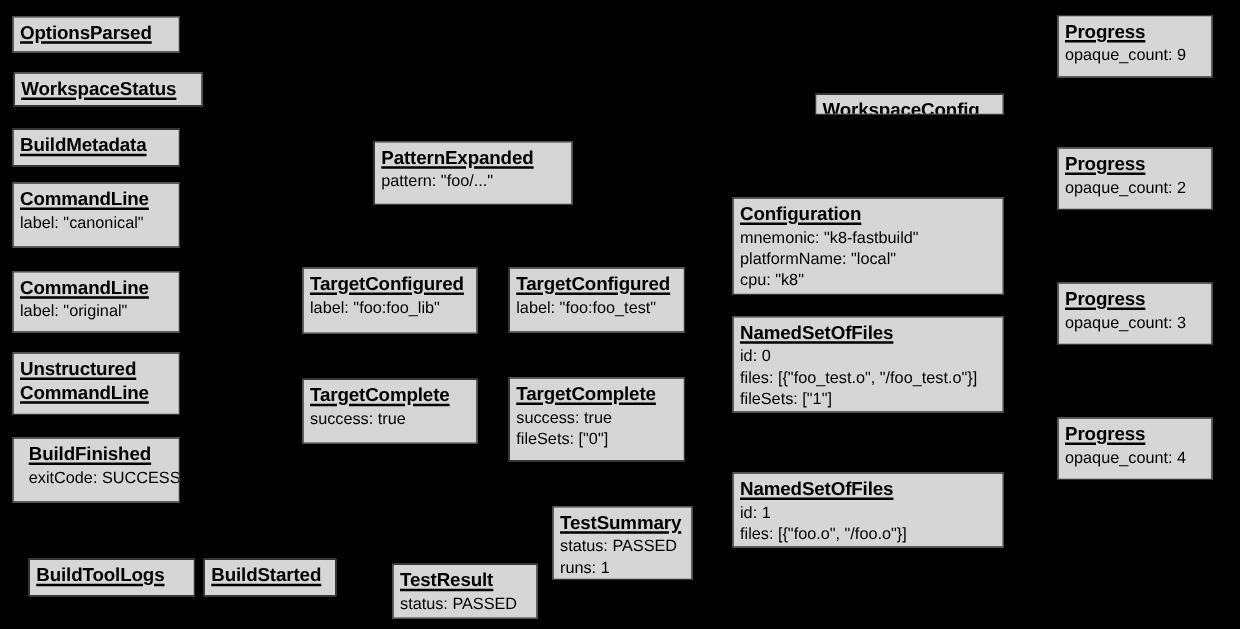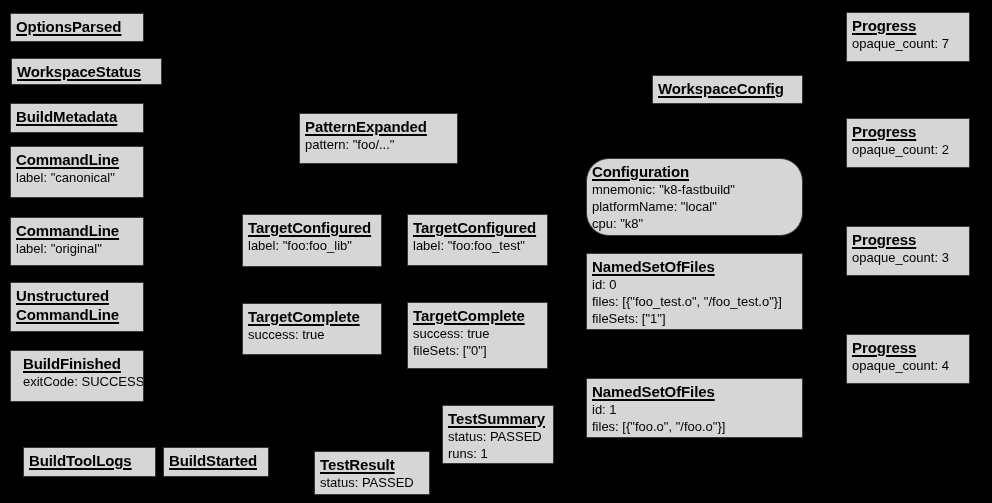--- a/index.html
+++ b/index.html
@@ -104,43 +104,43 @@
     </div>
     <div class="node" style="left: 314px; top: 421px; width: 116px; height: 44px; margin-top: 30px;">
       <div class="node-title">TestResult</div>
       <div class="node-attr">status: PASSED</div>
     </div>
     <div class="node" style="left: 442px; top: 405px; width: 112px; height: 59px;">
       <div class="node-title">TestSummary</div>
       <div class="node-attr">status: PASSED</div>
       <div class="node-attr">runs: 1</div>
     </div>
-    <div class="node" style="left: 652px; top: 75px; width: 151px; height: 29px;">
+    <div class="node" style="left: 652px; top: 75px; width: 151px; height: 17px;">
       <div class="node-title">WorkspaceConfig</div>
     </div>
-    <div class="node" style="left: 586px; top: 158px; width: 217px; height: 78px; border-radius: 23px;">
+    <div class="node" style="left: 586px; top: 158px; width: 217px; height: 78px;">
       <div class="node-title">Configuration</div>
       <div class="node-attr">mnemonic: "k8-fastbuild"</div>
       <div class="node-attr">platformName: "local"</div>
       <div class="node-attr">cpu: "k8"</div>
     </div>
     <div class="node" style="left: 586px; top: 253px; width: 217px; height: 77px;">
       <div class="node-title">NamedSetOfFiles</div>
       <div class="node-attr">id: 0</div>
       <div class="node-attr">files: [{"foo_test.o", "/foo_test.o"}]</div>
       <div class="node-attr">fileSets: ["1"]</div>
     </div>
     <div class="node" style="left: 586px; top: 378px; width: 217px; height: 60px;">
       <div class="node-title">NamedSetOfFiles</div>
       <div class="node-attr">id: 1</div>
       <div class="node-attr">files: [{"foo.o", "/foo.o"}]</div>
     </div>
     <div class="node" style="left: 846px; top: 12px; width: 124px; height: 50px;">
       <div class="node-title">Progress</div>
-      <div class="node-attr">opaque_count: 7</div>
+      <div class="node-attr">opaque_count: 9</div>
     </div>
     <div class="node" style="left: 846px; top: 118px; width: 124px; height: 50px;">
       <div class="node-title">Progress</div>
       <div class="node-attr">opaque_count: 2</div>
     </div>
     <div class="node" style="left: 846px; top: 226px; width: 124px; height: 50px;">
       <div class="node-title">Progress</div>
       <div class="node-attr">opaque_count: 3</div>
     </div>
     <div class="node" style="left: 846px; top: 334px; width: 124px; height: 50px;">

